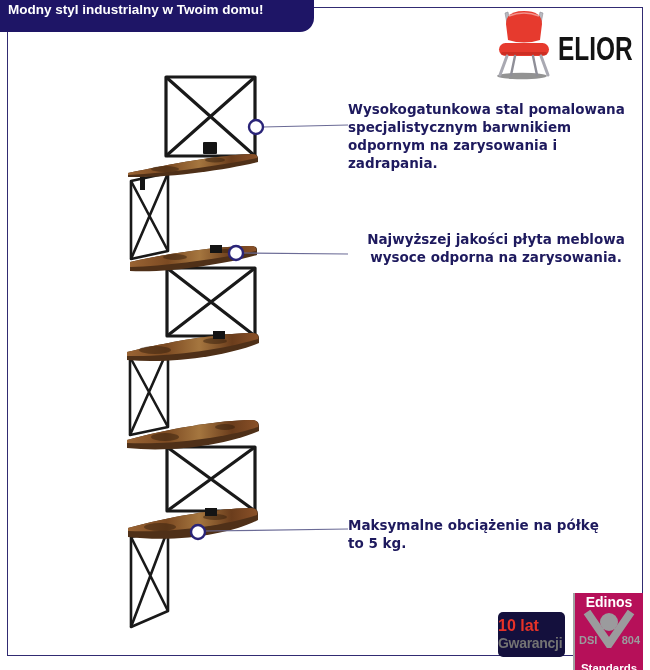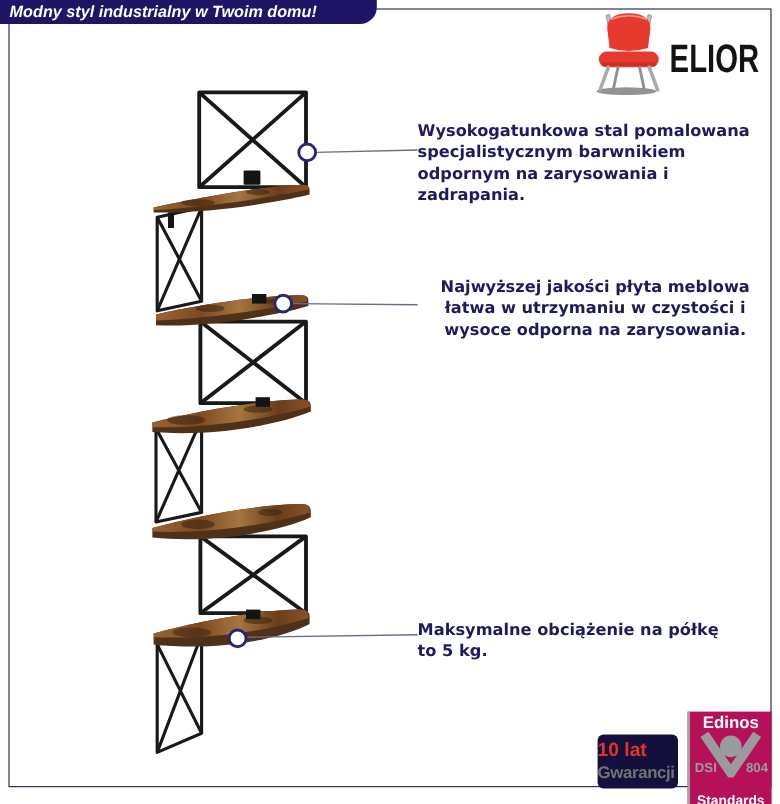--- a/index.html
+++ b/index.html
@@ -5,27 +5,26 @@
   html,body{margin:0;padding:0;background:#ffffff;}
   .canvas{
     position:relative;width:650px;height:670px;background:#ffffff;
     font-family:"DejaVu Sans","Liberation Sans",sans-serif;overflow:hidden;
   }
   .frame{
     position:absolute;left:7px;top:7px;width:636px;height:649px;
     border:1px solid #312b72;box-sizing:border-box;z-index:1;
   }
   .banner{
-    position:absolute;left:0;top:0;height:20px;width:306px;
+    position:absolute;left:0;top:0;height:32px;width:306px;
     background:#1e1566;color:#ffffff;z-index:3;
     font-size:13.5px;font-weight:bold;line-height:20px;
     padding-left:8px;padding-right:0;
     border-radius:0 0 14px 0;white-space:nowrap;
     font-family:"Liberation Sans",sans-serif;
-    font-style:italic;
   }
   .logo{position:absolute;left:488px;top:6px;width:156px;height:78px;z-index:3;}
   .logo .chair{position:absolute;left:8px;top:2px;}
   .logo .brand{
     position:absolute;left:70px;top:24px;
     font-family:"Liberation Sans",sans-serif;font-weight:bold;
     font-size:33px;color:#131313;letter-spacing:0px;
     transform:scaleX(0.74);transform-origin:left top;white-space:nowrap;
   }
   .product-svg{position:absolute;left:55px;top:65px;z-index:2;}
@@ -190,21 +189,20 @@
 
   <div class="callout co1">
     <span>Wysokogatunkowa stal pomalowana</span>
     <span>specjalistycznym barwnikiem</span>
     <span>odpornym na zarysowania i</span>
     <span>zadrapania.</span>
   </div>
 
   <div class="callout co2">
     <span>Najwyższej jakości płyta meblowa</span>
-    <span>łatwa w utrzymaniu w czystości i</span>
     <span>wysoce odporna na zarysowania.</span>
   </div>
 
   <div class="callout co3">
     <span>Maksymalne obciążenie na półkę</span>
     <span>to 5 kg.</span>
   </div>
 
   <div class="badge-warranty">
     <div class="w1">10 lat</div>

